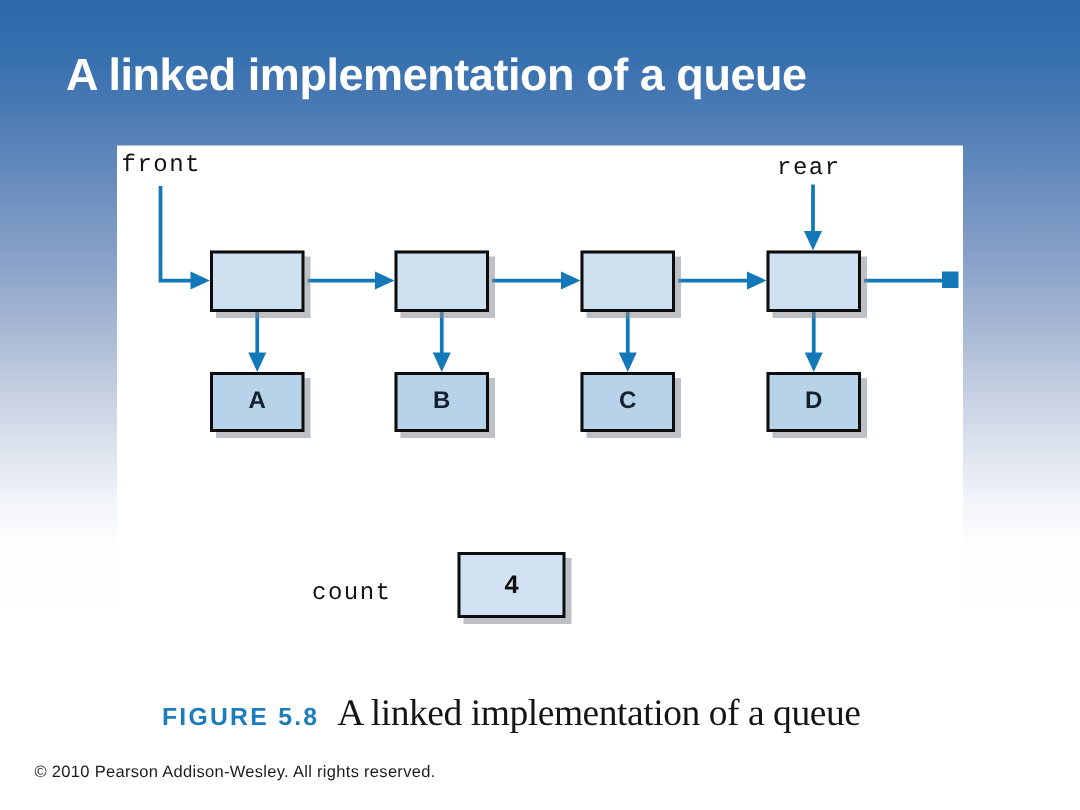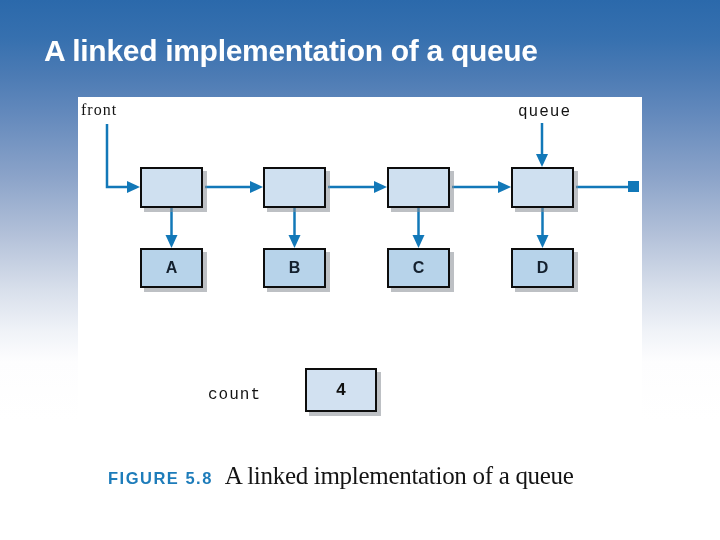--- a/index.html
+++ b/index.html
@@ -17,21 +17,21 @@
     letter-spacing:-0.3px;white-space:nowrap;
   }
   .panel{
     position:absolute;left:78px;top:97px;width:564px;height:391px;
     background:#ffffff;
   }
   .mono-label{
     position:absolute;font-family:"Liberation Mono","DejaVu Sans Mono",monospace;
     font-size:16px;color:#141414;letter-spacing:1px;white-space:nowrap;
   }
-  .lbl-front{left:3px;top:4px;font-family:Liberation Serif, serif;}
+  .lbl-front{left:3px;top:4px;}
   .lbl-rear{left:440px;top:6px;}
   .lbl-count{left:130px;top:289px;width:76px;}
   .arrow-layer{position:absolute;left:0;top:0;width:564px;height:391px;}
   .node,.cell,.countbox{
     position:absolute;box-sizing:border-box;
     border:2px solid #0d0d0d;
     box-shadow:4px 4px 0 rgba(134,140,147,0.55);
   }
   .node{width:63px;height:41px;top:70px;background:#cfe0f0;}
   .node.n1{left:62px;} .node.n2{left:185px;} .node.n3{left:309px;} .node.n4{left:433px;}
@@ -95,21 +95,21 @@
         <polygon points="433,90 420,84 420,96"></polygon>
         <polygon points="93.5,151 87.5,138 99.5,138"></polygon>
         <polygon points="216.5,151 210.5,138 222.5,138"></polygon>
         <polygon points="340.5,151 334.5,138 346.5,138"></polygon>
         <polygon points="464.5,151 458.5,138 470.5,138"></polygon>
         <rect x="550" y="84" width="11" height="11"></rect>
       </g>
     </svg>
 
     <div class="mono-label lbl-front">front</div>
-    <div class="mono-label lbl-rear">queue</div>
+    <div class="mono-label lbl-rear">rear</div>
 
     <div class="node n1"></div>
     <div class="node n2"></div>
     <div class="node n3"></div>
     <div class="node n4"></div>
 
     <div class="cell c1">A</div>
     <div class="cell c2">B</div>
     <div class="cell c3">C</div>
     <div class="cell c4">D</div>
@@ -117,15 +117,16 @@
     <div class="mono-label lbl-count">count</div>
     <div class="countbox">4</div>
 
     <div class="caption">
       <span class="figtag">FIGURE 5.8</span>
       <span class="figtext">A linked implementation of a queue</span>
     </div>
 
   </div>
 
+  <div class="footer">© 2010 Pearson Addison-Wesley. All rights reserved.</div>
   <div class="pagenum">1-30</div>
 
 </div>
 
 </body></html>

